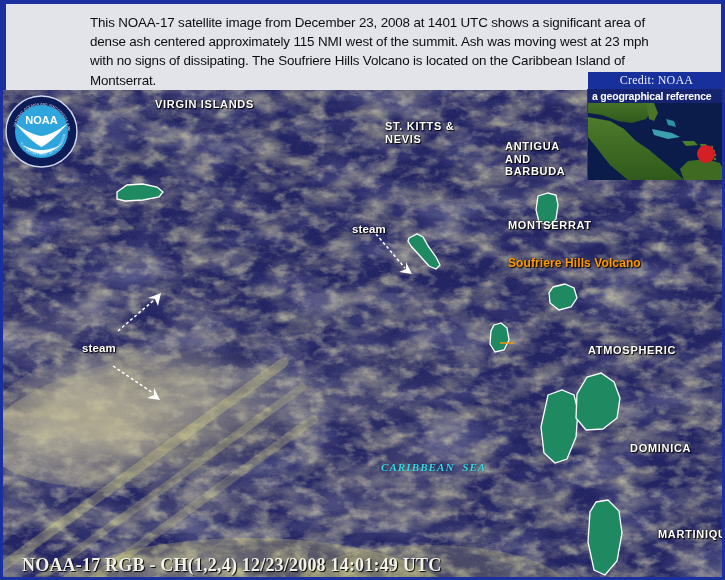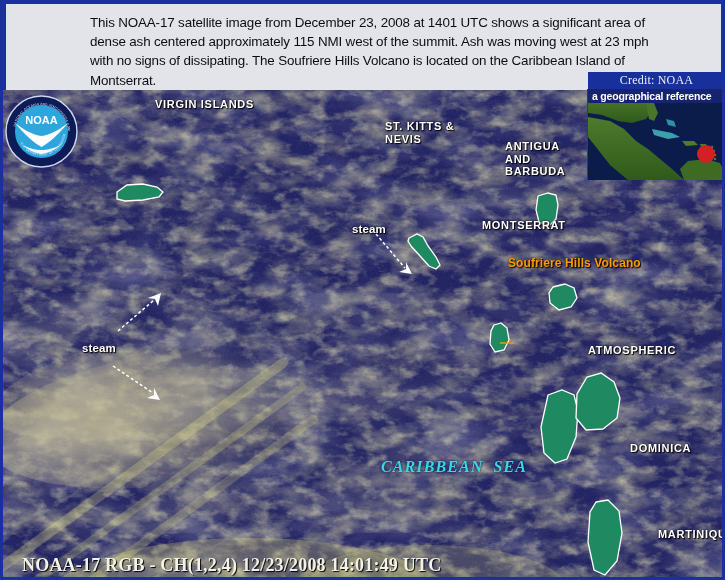--- a/index.html
+++ b/index.html
@@ -88,21 +88,21 @@
     text-transform:none;
   }
   .lbl.volcano{
     color:#ff9900;letter-spacing:.1px;font-size:12px;
     text-shadow:0 0 2px #201000,1px 1px 1px #000;
   }
   .lbl.sea{
     color:#37d8e8;
     font-family:"Liberation Serif", serif;
     font-style:italic;font-weight:bold;
-    font-size:16px;letter-spacing:1.1px;
+    font-size:11px;letter-spacing:1.1px;
     text-shadow:0 0 3px #001b2e;
   }
 
   
   #stamp{
     position:absolute;left:22px;bottom:4px;
     font-family:"Liberation Serif", serif;
     font-weight:bold;font-size:18px;
     color:#f2f2e8;
     letter-spacing:.2px;
@@ -273,21 +273,21 @@
     </svg>
   </div>
 
   <div id="labels">
       <div class="lbl" style="left: 155px; top: 98px;">VIRGIN ISLANDS</div>
       <div class="lbl" style="left: 385px; top: 120px;">ST. KITTS &amp;
 NEVIS</div>
       <div class="lbl" style="left: 505px; top: 140px;">ANTIGUA
 AND
 BARBUDA</div>
-      <div class="lbl" style="left: 470px; top: 219px; padding-left: 12px;">MONTSERRAT</div>
+      <div class="lbl" style="left: 496px; top: 219px; padding-left: 12px;">MONTSERRAT</div>
       <div class="lbl" style="left: 588px; top: 344px;">ATMOSPHERIC</div>
       <div class="lbl" style="left: 630px; top: 442px;">DOMINICA</div>
       <div class="lbl" style="left: 658px; top: 528px;">MARTINIQUE</div>
       <div class="lbl steam" style="left: 352px; top: 223px;">steam</div>
       <div class="lbl steam" style="left: 82px; top: 342px;">steam</div>
       <div class="lbl volcano" style="left: 508px; top: 249px; margin-top: 8px;">Soufriere Hills Volcano</div>
       <div class="lbl sea" style="left: 381px; top: 461px;">CARIBBEAN  SEA</div>
     </div>
 
   <div id="stamp">NOAA-17 RGB - CH(1,2,4) 12/23/2008 14:01:49 UTC</div>

